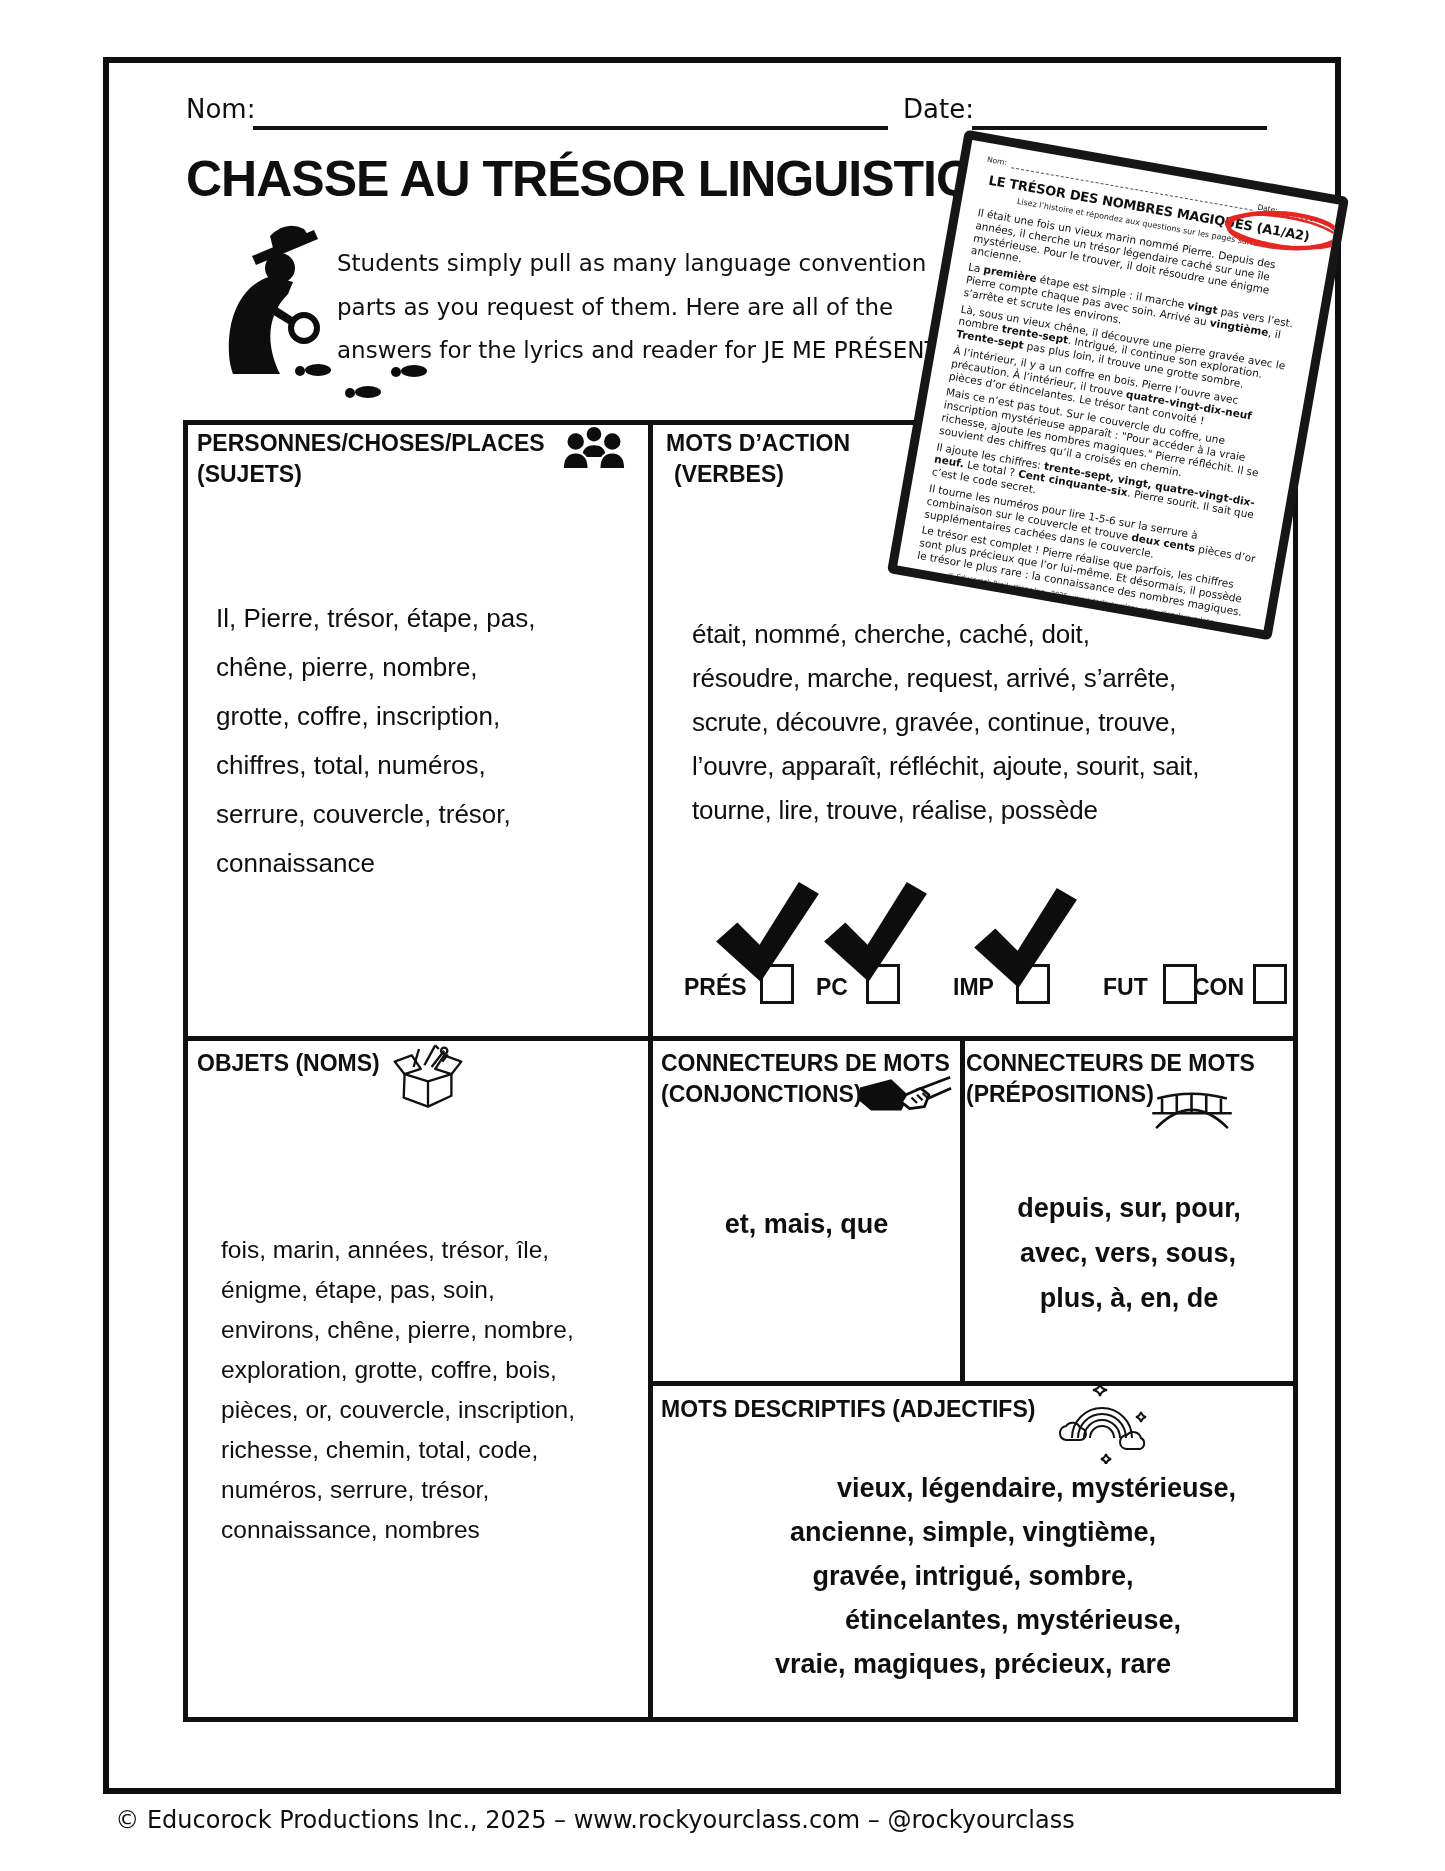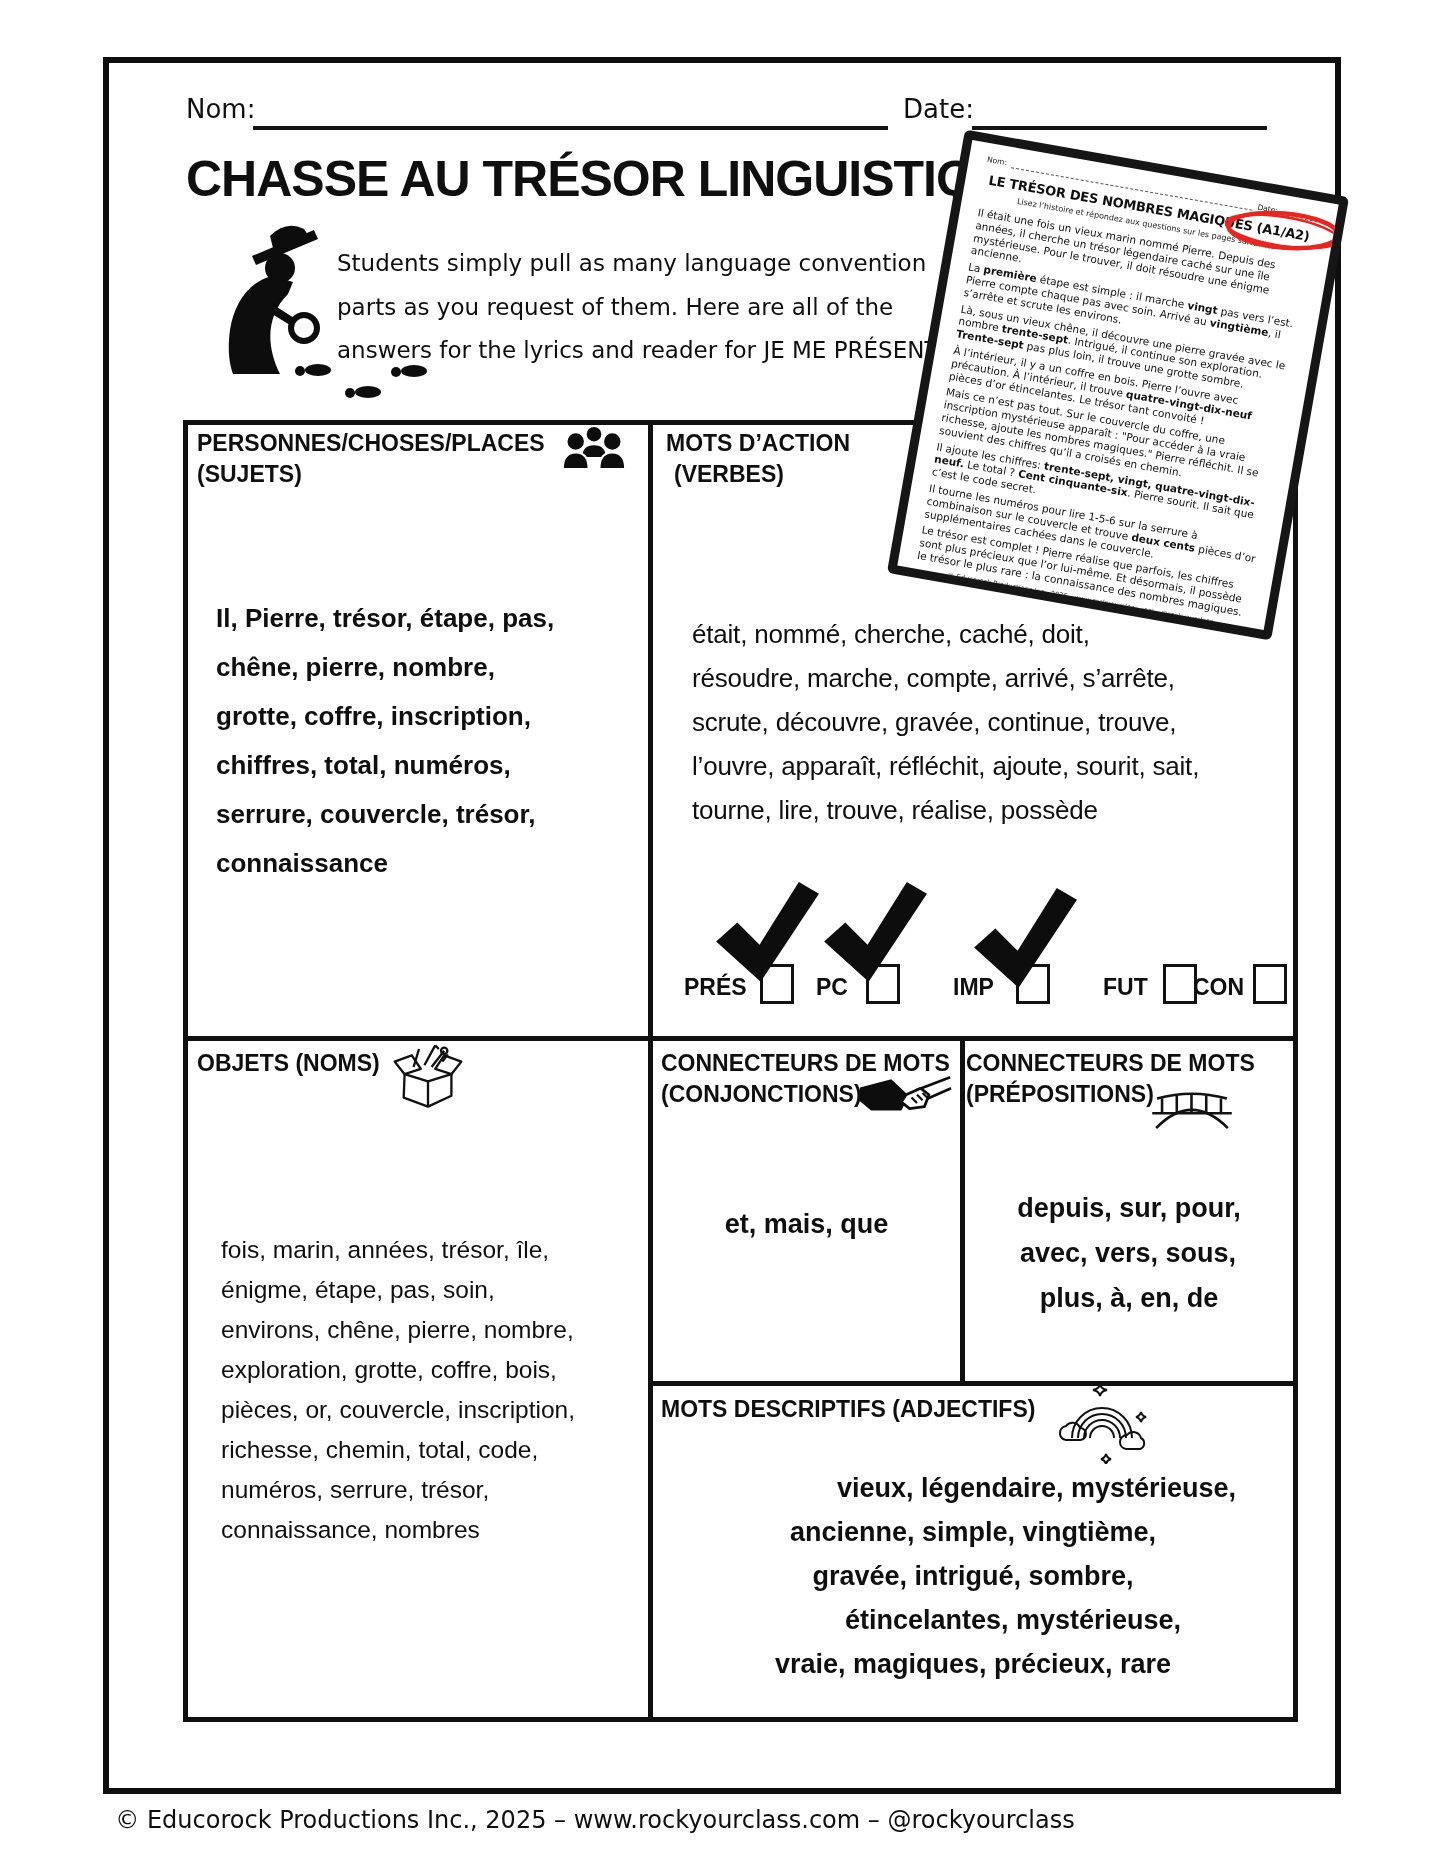--- a/index.html
+++ b/index.html
@@ -16,21 +16,21 @@
   .toplabel{font-size:26px;font-weight:500;}
 
   #main-title{left:186px;top:150px;font-size:50px;font-weight:700;letter-spacing:-1px;white-space:nowrap;}
 
   .intro-line{left:337px;font-size:23px;white-space:nowrap;}
 
   
   .cell{border:5px solid #101010;box-sizing:border-box;z-index:1;}
   .sec-title{font-size:23px;font-weight:700;line-height:31px;white-space:nowrap;z-index:2;}
 
-  .sujets-line{font-size:26px;font-weight:700;line-height:49px;white-space:nowrap;}
+  .sujets-line{font-size:26px;font-weight:400;line-height:49px;white-space:nowrap;}
   .verbes-line{font-size:26px;line-height:44px;white-space:nowrap;letter-spacing:-0.2px;}
   .noms-line{font-size:24.5px;line-height:40px;white-space:nowrap;}
   .center-bold{font-weight:700;font-size:27px;text-align:center;line-height:45px;z-index:2;}
 
   .tense-label{font-size:23px;font-weight:700;top:974px;z-index:2;}
   .tense-box{width:34px;height:40px;border:3px solid #121212;box-sizing:border-box;top:964px;background:#fff0;z-index:2;}
   .checkmark{z-index:3;}
 
   
   #inset{left:923px;top:160px;width:390px;height:450px;transform:rotate(10deg);
@@ -120,21 +120,21 @@
   <div class="abs sujets-line" style="left:216px;top:594px;">Il, Pierre, trésor, étape, pas,</div>
   <div class="abs sujets-line" style="left:216px;top:643px;">chêne, pierre, nombre,</div>
   <div class="abs sujets-line" style="left:216px;top:692px;">grotte, coffre, inscription,</div>
   <div class="abs sujets-line" style="left:216px;top:741px;">chiffres, total, numéros,</div>
   <div class="abs sujets-line" style="left:216px;top:790px;">serrure, couvercle, trésor,</div>
   <div class="abs sujets-line" style="left:216px;top:839px;">connaissance</div>
 
   <div class="abs sec-title" style="left:666px;top:428px;">MOTS D’ACTION</div>
   <div class="abs sec-title" style="left:674px;top:459px;">(VERBES)</div>
   <div class="abs verbes-line" style="left:692px;top:612px;">était, nommé, cherche, caché, doit,</div>
-  <div class="abs verbes-line" style="left:692px;top:656px;">résoudre, marche, compte, arrivé, s’arrête,</div>
+  <div class="abs verbes-line" style="left:692px;top:656px;">résoudre, marche, request, arrivé, s’arrête,</div>
   <div class="abs verbes-line" style="left:692px;top:700px;">scrute, découvre, gravée, continue, trouve,</div>
   <div class="abs verbes-line" style="left:692px;top:744px;">l’ouvre, apparaît, réfléchit, ajoute, sourit, sait,</div>
   <div class="abs verbes-line" style="left:692px;top:788px;">tourne, lire, trouve, réalise, possède</div>
 
   <span class="abs tense-label" style="left:684px;">PRÉS</span>
   <div class="abs tense-box" style="left:760px;"></div>
   <span class="abs tense-label" style="left:816px;">PC</span>
   <div class="abs tense-box" style="left:866px;"></div>
   <span class="abs tense-label" style="left:953px;">IMP</span>
   <div class="abs tense-box" style="left:1016px;"></div>

